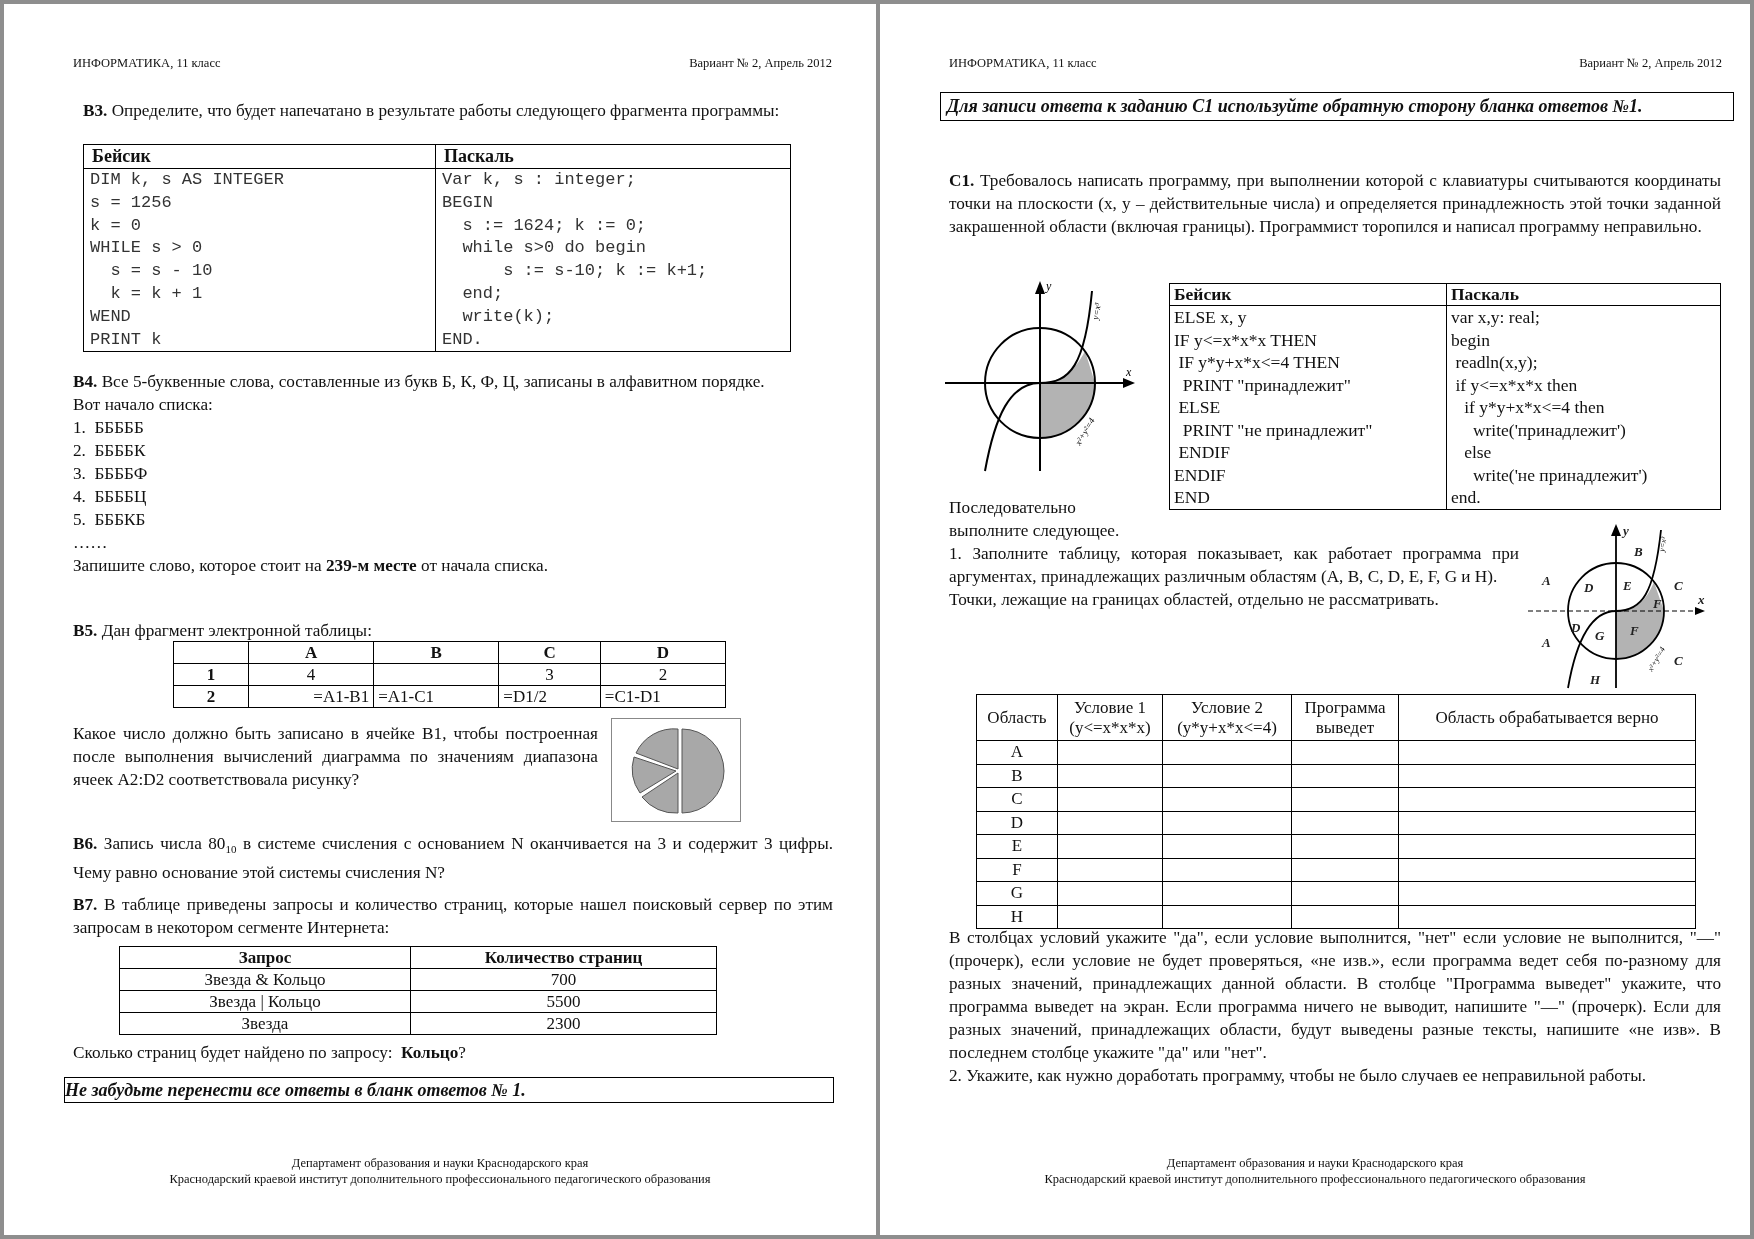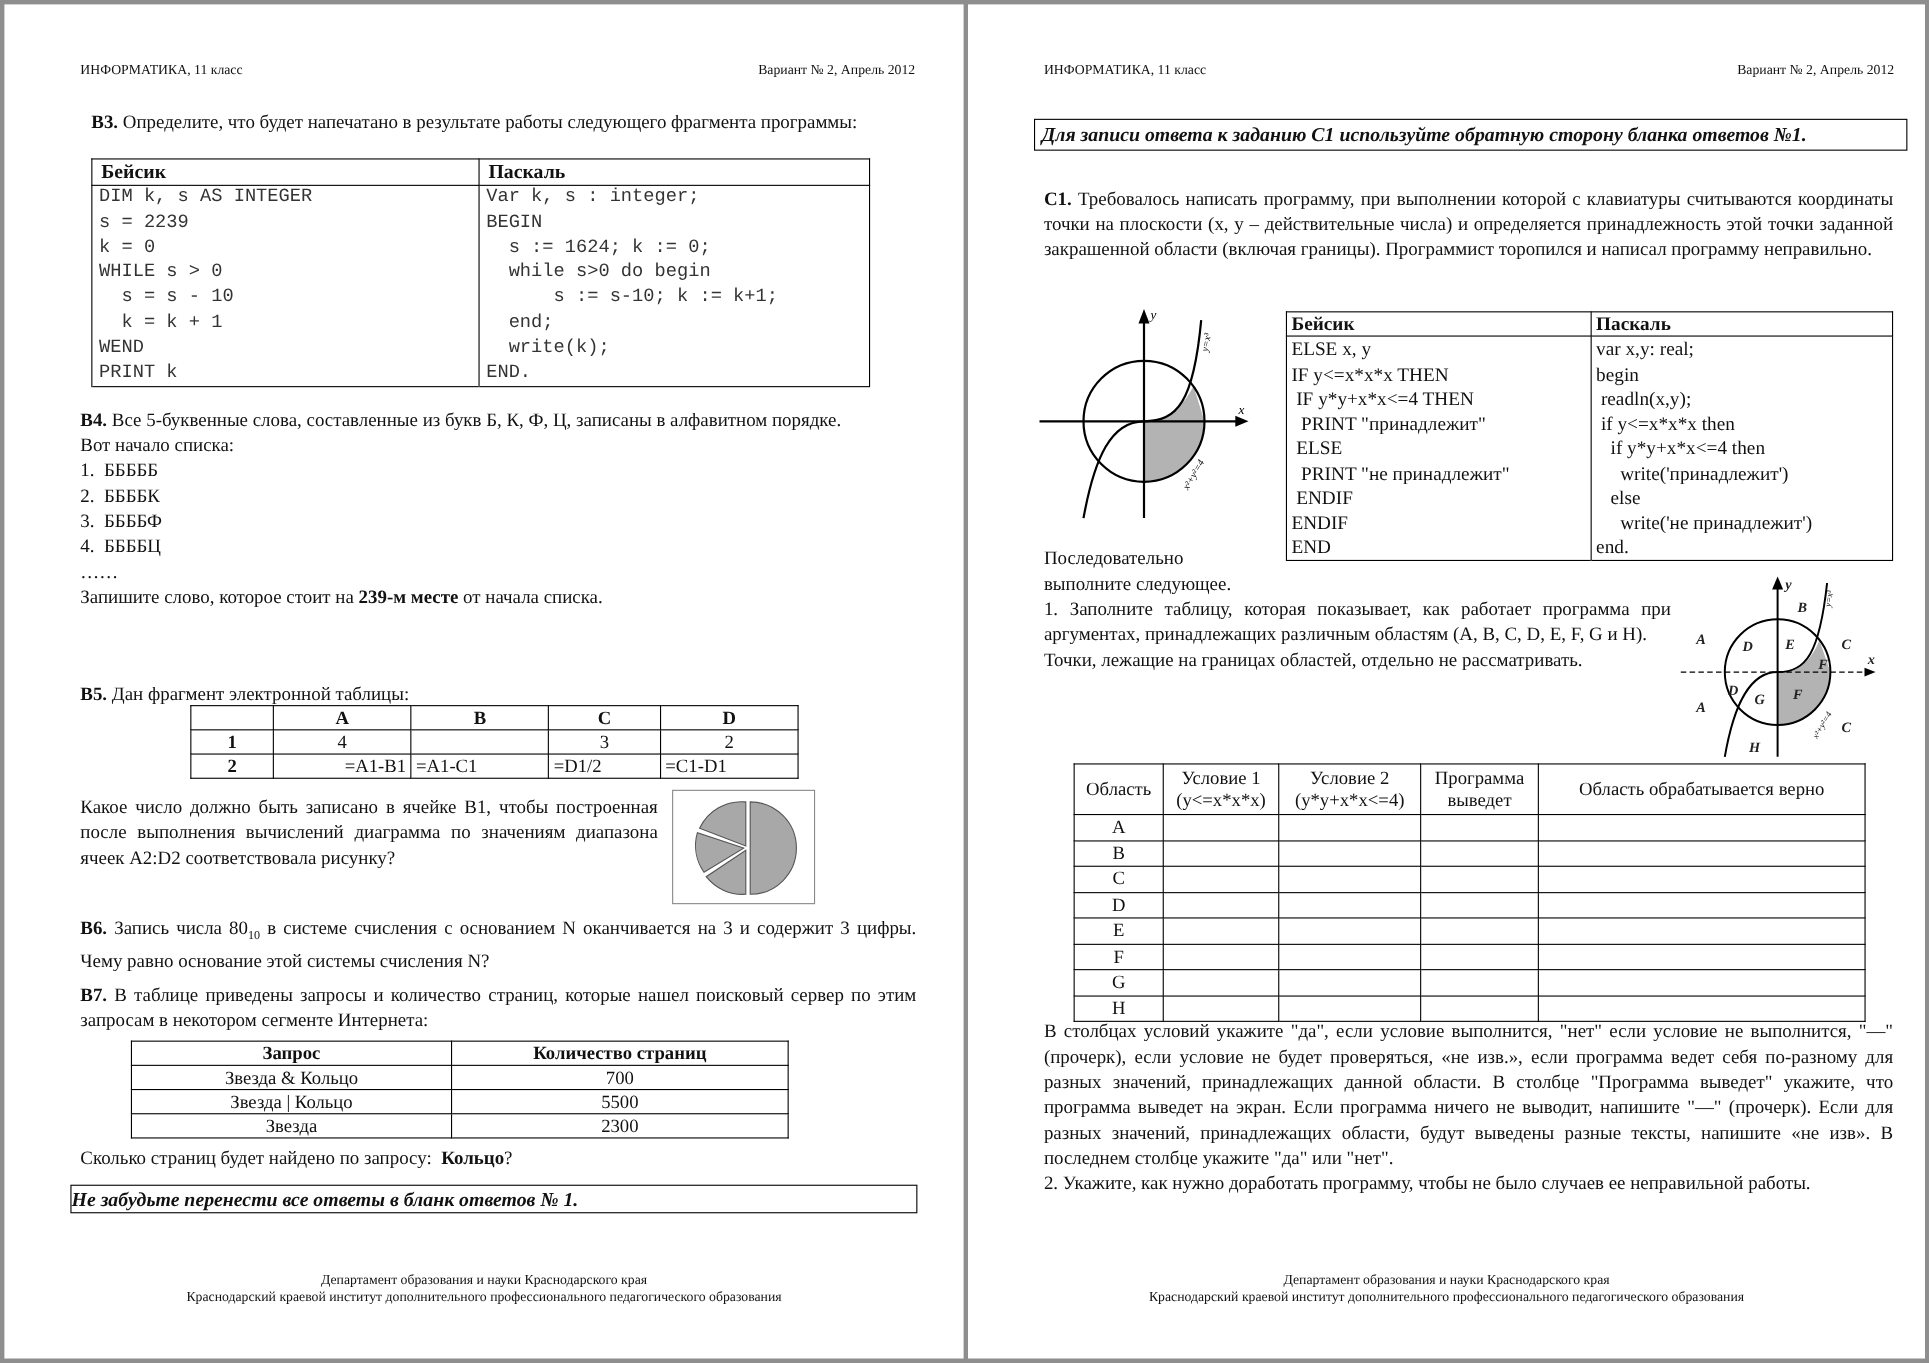--- a/index.html
+++ b/index.html
@@ -38,21 +38,21 @@
   </div>
   <table class="abs code" style="left:79px; top:140px; width:708px;">
     <tbody>
         <tr>
       <th style="width:335px;">Бейсик</th>
       <th>Паскаль</th>
     </tr>
     <tr>
       <td>
         <div style="white-space:pre">DIM k, s AS INTEGER</div>
-        <div style="white-space:pre">s = 2239</div>
+        <div style="white-space:pre">s = 1256</div>
         <div style="white-space:pre">k = 0</div>
         <div style="white-space:pre">WHILE s &gt; 0</div>
         <div style="white-space:pre">  s = s - 10</div>
         <div style="white-space:pre">  k = k + 1</div>
         <div style="white-space:pre">WEND</div>
         <div style="white-space:pre">PRINT k</div>
       </td>
       <td>
         <div style="white-space:pre">Var k, s : integer;</div>
         <div style="white-space:pre">BEGIN</div>
@@ -67,20 +67,21 @@
   </tbody>
     </table>
 
   <div class="abs txt" style="left:69px; top:366px; width:760px;">
     <div><b>B4.</b><span> Все 5-буквенные слова, составленные из букв Б, К, Ф, Ц, записаны в алфавитном порядке.</span></div>
     <div>Вот начало списка:</div>
     <div style="white-space:pre">1.  БББББ</div>
     <div style="white-space:pre">2.  ББББК</div>
     <div style="white-space:pre">3.  ББББФ</div>
     <div style="white-space:pre">4.  ББББЦ</div>
+    <div style="white-space:pre">5.  БББКБ</div>
     <div>……</div>
     <div><span>Запишите слово, которое стоит на </span><b>239-м месте</b><span> от начала списка.</span></div>
   </div>
 
   <div class="abs txt" style="left:69px; top:615px;">
     <b>B5.</b><span> Дан фрагмент электронной таблицы:</span>
   </div>
   <table class="abs grid" style="left:169px; top:637px; width:553px;">
     <tbody>
         <tr>
@@ -156,21 +157,21 @@
   <div class="abs footer" style="left:0; width:872px; top:1151px;">
     <div>Департамент образования и науки Краснодарского края</div>
     <div>Краснодарский краевой институт дополнительного профессионального педагогического образования</div>
   </div>
 </div>
 
 <div class="page right">
   <div class="abs hdr" style="left:69px;">ИНФОРМАТИКА, 11 класс</div>
   <div class="abs hdr" style="right:28px;">Вариант № 2, Апрель 2012</div>
 
-  <div class="abs note" style="left:60px; top:104px; width:780px; padding:2px 6px; line-height:23px; text-align:justify;">Для записи ответа к заданию C1 используйте обратную сторону бланка ответов №1.</div>
+  <div class="abs note" style="left:60px; top:88px; width:780px; padding:2px 6px; line-height:23px; text-align:justify;">Для записи ответа к заданию C1 используйте обратную сторону бланка ответов №1.</div>
 
   <div class="abs txt" style="left:69px; top:165px; width:772px;">
     <b>C1.</b><span> Требовалось написать программу, при выполнении которой с клавиатуры считываются координаты точки на плоскости (x, y – действительные числа) и определяется принадлежность этой точки заданной закрашенной области (включая границы). Программист торопился и написал программу неправильно.</span>
   </div>
 
   <svg class="abs" style="left:60px; top:272px;" width="200" height="200" viewBox="0 0 200 200">
     <defs>
         <clipPath id="circ1">
           <circle cx="100" cy="107" r="55"></circle>
         </clipPath>

